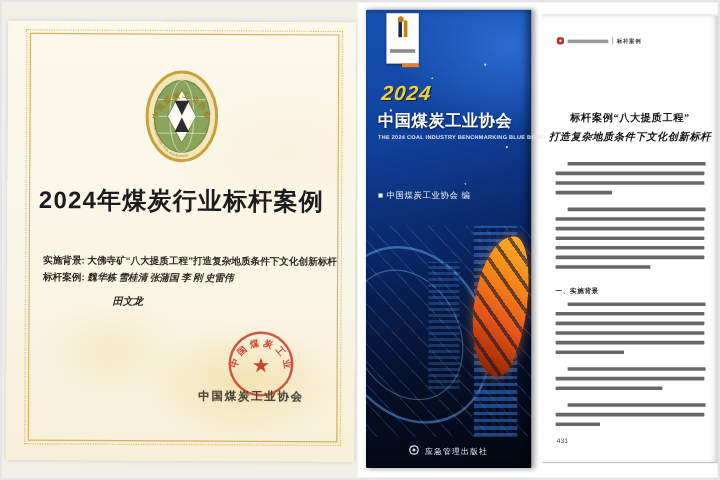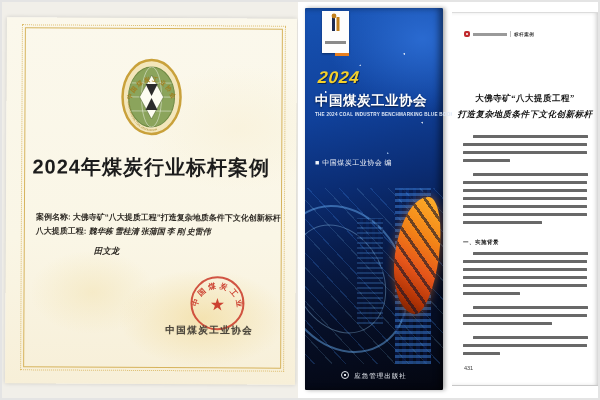--- a/index.html
+++ b/index.html
@@ -165,26 +165,26 @@
         <textPath href="#arcTop" startOffset="6%">中国煤炭工业协会</textPath>
       </text>
       <text font-size="2.6" fill="#a07f1f">
         <textPath href="#arcBot" startOffset="4%">CHINA NATIONAL COAL ASSOCIATION</textPath>
       </text>
     </svg>
 
     <div class="cert-title">2024年煤炭行业标杆案例</div>
 
     <div class="cert-line cert-case">
-      <span>案例名称:</span>
+      <span>实施背景:</span>
       <span>大佛寺矿“八大提质工程”打造复杂地质条件下文化创新标杆</span>
     </div>
 
     <div class="cert-line cert-people">
-      <span>八大提质工程:</span>
+      <span>标杆案例:</span>
       <span class="names">魏华栋  雪桂清  张蒲国  李 刚  史雷伟</span>
     </div>
     <div class="cert-people2">田文龙</div>
 
     <svg class="cert-seal" width="58" height="58" viewBox="0 0 58 58">
       <defs>
           <path id="sealArc" d="M 9,34 A 20,20 0 1 1 49,34"></path>
         </defs>
       <circle cx="29" cy="29" r="26" fill="none" stroke="#c93425" stroke-width="2" opacity=".9"></circle>
       <text font-size="7.5" fill="#c93425" font-weight="bold" letter-spacing="3">
@@ -233,21 +233,21 @@
   </div>
 
   <div class="page">
     <div class="page-header">
       <span class="ph-logo"></span>
       <span class="ph-bar"></span>
       <span class="ph-div"></span>
       <span class="ph-right">标杆案例</span>
     </div>
 
-    <div class="page-title pt1">大佛寺矿“八大提质工程”</div>
+    <div class="page-title pt1">标杆案例“八大提质工程”</div>
     <div class="page-title pt2">打造复杂地质条件下文化创新标杆</div>
 
     <div class="page-body" id="page-body">
 
     <div class="tl indent" style="width: 93%;"></div>
         <div class="tl" style="width: 100%;"></div>
         <div class="tl" style="width: 100%;"></div>
         <div class="tl" style="width: 38%;"></div>
         <div class="pgap"></div>
         <div class="tl indent" style="width: 93%;"></div>

